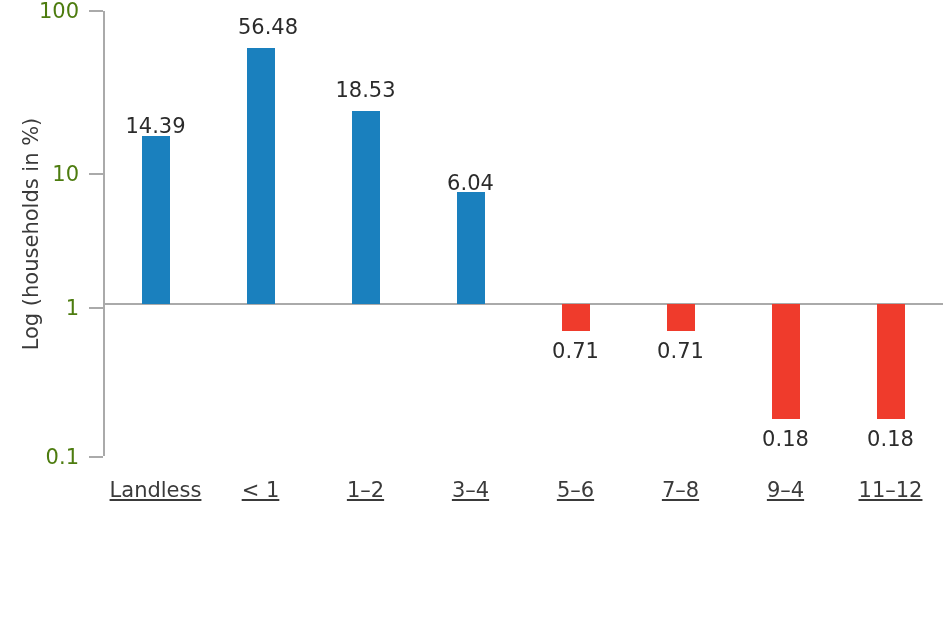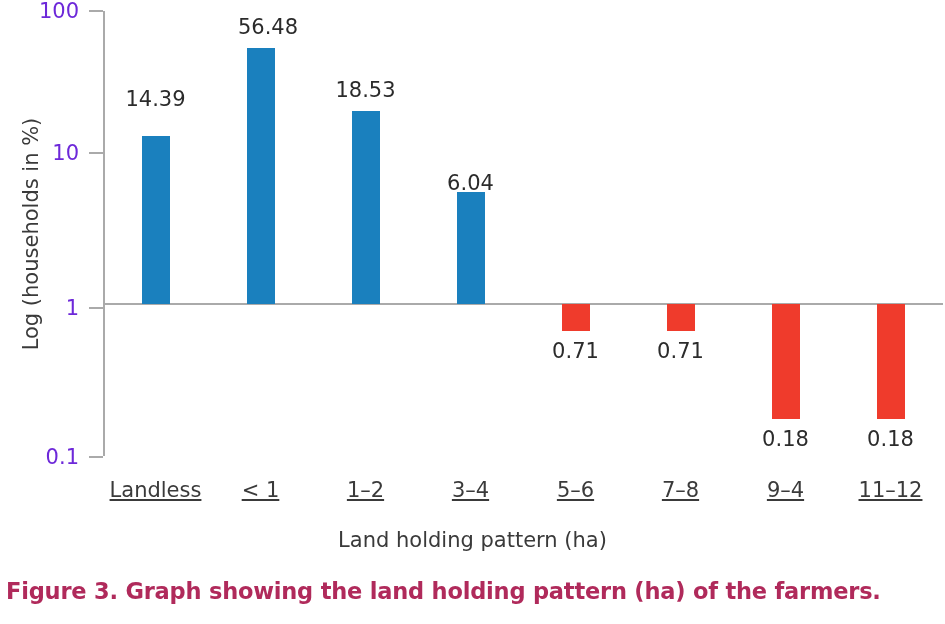--- a/index.html
+++ b/index.html
@@ -60,21 +60,21 @@
     height: 2px;
     background: #aaaaaa;
   }
   .ytick-label {
     position: absolute;
     right: 100%;
     top: 50%;
     transform: translateY(-50%);
     margin-right: 10px;
     font-size: 21px;
-    color: #6d28d9;
+    color: #4d7c0f;
     white-space: nowrap;
   }
   .ytick-wrap {
     position: absolute;
     left: 89px;
     width: 14px;
     height: 2px;
   }
 
   
@@ -147,39 +147,39 @@
 
     <div id="ylabel">Log (households  in %)</div>
 
     <div id="yaxis-spine"></div>
 
     <div id="yticks">
         <div class="ytick-wrap" style="top: 10px;">
           <div class="ytick" style="left: 0px; top: 0px;"></div>
           <div class="ytick-label">100</div>
         </div>
-        <div class="ytick-wrap" style="top: 152px;">
+        <div class="ytick-wrap" style="top: 173px;">
           <div class="ytick" style="left: 0px; top: 0px;"></div>
           <div class="ytick-label">10</div>
         </div>
         <div class="ytick-wrap" style="top: 307.4px;">
           <div class="ytick" style="left: 0px; top: 0px;"></div>
           <div class="ytick-label">1</div>
         </div>
         <div class="ytick-wrap" style="top: 456.1px; text-align: right;">
           <div class="ytick" style="left: 0px; top: 0px;"></div>
           <div class="ytick-label">0.1</div>
         </div>
       </div>
 
     <div id="baseline"></div>
 
     <div id="bars">
         <div class="bar" style="left: 141.5px; width: 28px; background: rgb(26, 128, 190); top: 136.196px; height: 167.804px;"></div>
-        <div class="bar-value" style="left: 95.5px; width: 120px; top: 87px;">14.39</div>
+        <div class="bar-value" style="left: 95.5px; width: 120px; top: 114px;">14.39</div>
         <div class="bar" style="left: 246.5px; width: 28px; background: rgb(26, 128, 190); top: 47.8933px; height: 256.107px;"></div>
         <div class="bar-value" style="left: 208px; width: 120px; top: 14.8933px;">56.48</div>
         <div class="bar" style="left: 351.5px; width: 28px; background: rgb(26, 128, 190); top: 110.84px; height: 193.16px;"></div>
         <div class="bar-value" style="left: 305.5px; width: 120px; top: 77.8396px;">18.53</div>
         <div class="bar" style="left: 456.5px; width: 28px; background: rgb(26, 128, 190); top: 192.26px; height: 111.74px;"></div>
         <div class="bar-value" style="left: 410.5px; width: 120px; top: 159.26px; margin-top: 12px;">6.04</div>
         <div class="bar" style="left: 561.5px; width: 28px; background: rgb(239, 59, 44); top: 304px; height: 26.5179px;"></div>
         <div class="bar-value" style="left: 515.5px; width: 120px; top: 338.518px;">0.71</div>
         <div class="bar" style="left: 666.5px; width: 28px; background: rgb(239, 59, 44); top: 304px; height: 26.5179px;"></div>
         <div class="bar-value" style="left: 620.5px; width: 120px; top: 338.518px;">0.71</div>
@@ -193,19 +193,17 @@
         <div class="cat-label" style="left: 95.5px; width: 120px;">Landless</div>
         <div class="cat-label" style="left: 200.5px; width: 120px;">&lt; 1</div>
         <div class="cat-label" style="left: 305.5px; width: 120px;">1–2</div>
         <div class="cat-label" style="left: 410.5px; width: 120px;">3–4</div>
         <div class="cat-label" style="left: 515.5px; width: 120px;">5–6</div>
         <div class="cat-label" style="left: 620.5px; width: 120px;">7–8</div>
         <div class="cat-label" style="left: 725.5px; width: 120px;">9–4</div>
         <div class="cat-label" style="left: 830.5px; width: 120px;">11–12</div>
       </div>
 
-    <div id="xlabel">Land holding pattern (ha)</div>
 
   </div>
 
-  <div id="caption">Figure 3. Graph showing the land holding pattern (ha) of the farmers.</div>
 
 </div>
 
 </body></html>

